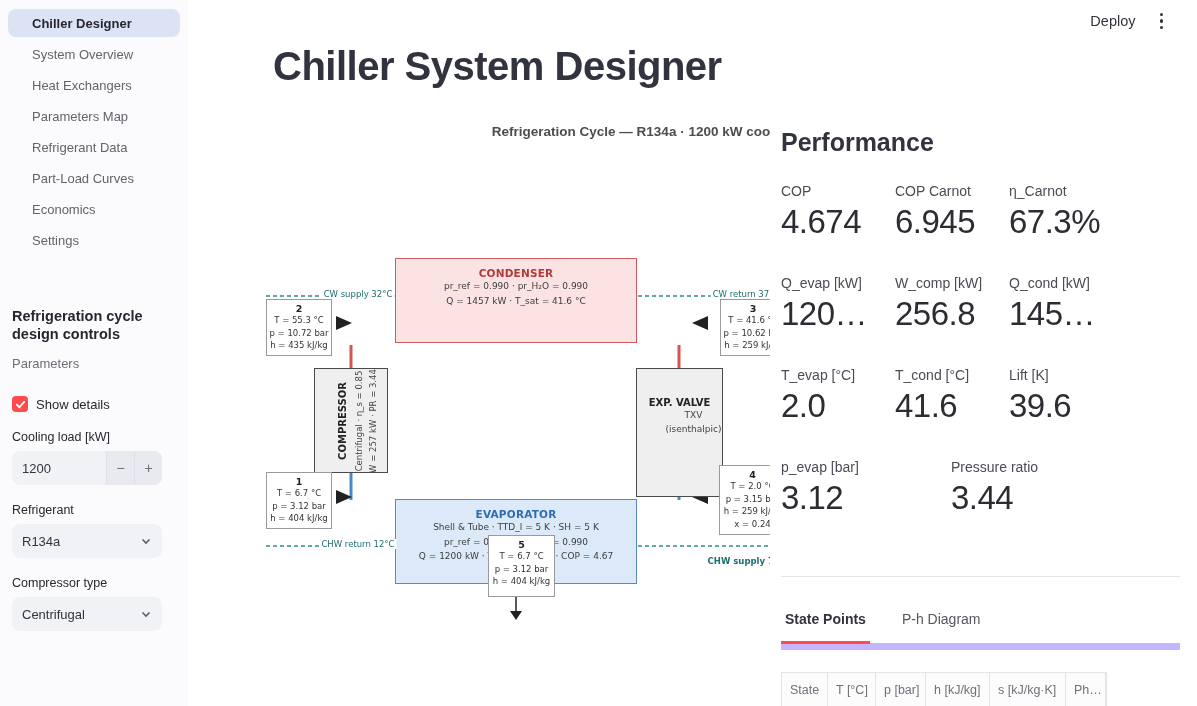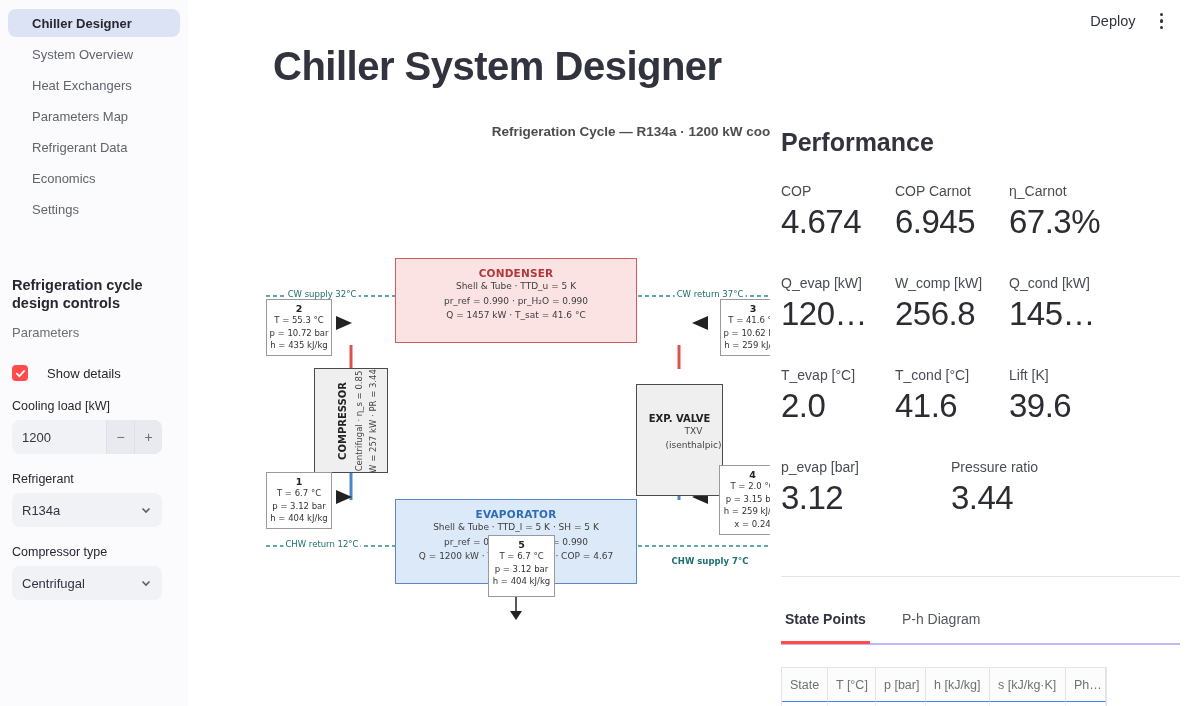--- a/index.html
+++ b/index.html
@@ -10,21 +10,21 @@
   .sidebar { position:absolute; left:0; top:0; width:188px; height:706px;
              background:#fbfbfd; z-index:20; }
   .nav { padding-top:6px; }
   .nav-item { height:28px; margin:3px 8px; border-radius:8px; display:flex;
               align-items:center; padding-left:24px; font-size:13px; color:#61646c;
               cursor:pointer; }
   .nav-item.active { background:#dce3f5; color:#262730; font-weight:600; }
   .side-section { margin-top:54px; padding:0 12px; }
   .side-heading { font-size:14.5px; font-weight:700; line-height:17.5px; color:#262730; }
   .side-caption { margin-top:13px; font-size:13px; line-height:16px; color:#6b6f76; }
-  .cbx-row { margin-top:24px; display:flex; align-items:center; gap:19px; cursor:pointer; }
+  .cbx-row { margin-top:24px; display:flex; align-items:center; gap:8px; cursor:pointer; }
   .cbx { width:16px; height:16px; border-radius:4px; background:#ff4b4b; display:flex;
          align-items:center; justify-content:center; flex:0 0 16px; }
   .cbx-label { font-size:13px; color:#262730; }
   .wlabel { margin-top:18px; font-size:12.5px; line-height:15px; color:#262730; }
   .ninput { margin-top:6px; width:150px; height:34px; background:#f0f2f6; border-radius:8px;
             display:flex; align-items:center; overflow:hidden;gap:29px; }
   .nval { flex:1; padding-left:10px; font-size:13px; color:#31333f; }
   .stepper { display:flex; height:100%; }
   .step { width:28px; height:100%; border:none; background:#e8eaf0; color:#6b6f76;
           font-size:14px; cursor:pointer; border-left:1px solid #dfe1e8; }
@@ -59,49 +59,49 @@
   .evaporator { left:207px; top:499px; width:242px; height:85px;
                 background:#dce9f8; border:1.6px solid #5b87c7; }
   .evaporator .hx-title { color:#2e6db4; }
   .compressor { position:absolute; left:126px; top:368px; width:74px; height:105px;
                 background:#efefef; border:1.6px solid #4a4a4a; z-index:2; }
   .compressor span { position:absolute; top:50%; white-space:nowrap;
                      transform:translate(-50%,-50%) rotate(-90deg); }
   .comp-title { left:27px; font-size:10px; font-weight:700; color:#222; }
   .comp-l1 { left:44px; font-size:8.5px; color:#444; }
   .comp-l2 { left:58px; font-size:8.5px; color:#444; }
-  .expvalve { position:absolute; left:448px; top:384px; width:87px; height:112px;
+  .expvalve { position:absolute; left:448px; top:368px; width:87px; height:129px;
               background:#efefef; border:1.6px solid #4a4a4a; text-align:center;
               padding-top:28px; z-index:2; }
   .ev-title { font-size:10px; font-weight:700; color:#222; }
   .ev-line { font-size:9px; line-height:14px; color:#444;margin-left:28px; }
   .state { position:absolute; background:#fff; border:1px solid #9a9a9a; text-align:center;
            padding-top:3px; z-index:3; }
   .sid { font-size:9.5px; font-weight:700; color:#222; }
   .sl { font-size:8.5px; line-height:12.5px; color:#333; }
   .st-2 { left:78px;  top:299px; width:66px; height:57px; }
   .st-3 { left:532px; top:299px; width:66px; height:57px; }
   .st-1 { left:78px;  top:472px; width:66px; height:57px; }
   .st-4 { left:531px; top:465px; width:67px; height:70px; }
   .st-5 { left:300px; top:535px; width:67px; height:62px; }
   .stream { position:absolute; transform:translateX(-50%); font-size:8.5px; color:#1f6e6e;
-            background:#fff; padding:0 2px; z-index:2; white-space:nowrap; }
+            background:#fff; padding:0 2px; z-index:2; white-space:nowrap;margin-left:36px; }
 
   
   .perf { position:absolute; left:582px; top:0; width:427px; height:706px; background:#fff;
           z-index:5; padding:128px 17px 0 11px; }
   .perf h2 { font-size:25px; font-weight:700; color:#31333f; }
   .metrics { margin-top:26px; display:grid; grid-template-columns:repeat(3,114px);
              row-gap:31px; }
   .m-label { font-size:14px; line-height:17px; color:#4a4c55; }
   .m-value { font-size:33px; line-height:44px; font-weight:500; letter-spacing:-0.5px;
              color:#2b2d33; white-space:nowrap; }
   .metrics > .metric:last-child { transform:translateX(56px); }
   .divider { margin-top:56px; border-top:1px solid #e4e5e9; }
-  .tabs { margin-top:18px; display:flex; gap:28px; border-bottom:2px solid #c4b5fd; }
+  .tabs { margin-top:18px; display:flex; gap:28px; border-bottom:7px solid #c4b5fd; }
   .tab { padding:16px 4px 14px; font-size:14px; color:#55575e; cursor:pointer;
          border-bottom:3px solid transparent; margin-bottom:-1px; }
   .tab.active { color:#31333f; font-weight:600; border-bottom-color:#ff4b4b; }
   .ptable { margin-top:22px; width:max-content; border:1px solid #e3e4e8; }
   .trow { display:grid; grid-template-columns:46px 48px 50px 64px 76px 40px; }
   .th { height:34px; display:flex; align-items:center; padding:0 0 0 8px;
         border-right:1px solid #e3e4e8; border-bottom:1px solid #3b82f6;
         background:#fcfcfd; cursor:pointer; overflow:hidden; }
   .th span { display:block; font-size:12.5px; color:#6e7277; white-space:nowrap;
              overflow:hidden; text-overflow:ellipsis; }
@@ -126,20 +126,23 @@
       </div>
 
       <div class="nav-item">
         <span>Parameters Map</span>
       </div>
 
       <div class="nav-item">
         <span>Refrigerant Data</span>
       </div>
 
+      <div class="nav-item">
+        <span>Part-Load Curves</span>
+      </div>
 
       <div class="nav-item">
         <span>Economics</span>
       </div>
 
       <div class="nav-item">
         <span>Settings</span>
       </div>
     </nav>
 
@@ -210,21 +213,20 @@
       <polygon points="148,316 164,323 148,330" fill="#222"></polygon>
       <polygon points="520,316 504,323 520,330" fill="#222"></polygon>
       <polygon points="148,490 164,497 148,504" fill="#222"></polygon>
       <polygon points="520,490 504,497 520,504" fill="#222"></polygon>
       <line x1="328" y1="597" x2="328" y2="611" stroke="#222" stroke-width="1.5"></line>
       <polygon points="322,611 334,611 328,620" fill="#222"></polygon>
     </svg>
 
     <div class="hx condenser">
       <div class="hx-title">CONDENSER</div>
-      <div class="hx-line">Shell &amp; Tube · TTD_u = 5 K</div>
       <div class="hx-line">pr_ref = 0.990 · pr_H₂O = 0.990</div>
       <div class="hx-line">Q = 1457 kW · T_sat = 41.6 °C</div>
     </div>
 
     <div class="compressor">
       <span class="comp-title">COMPRESSOR</span>
       <span class="comp-l1">Centrifugal · η_s = 0.85</span>
       <span class="comp-l2">W = 257 kW · PR = 3.44</span>
     </div>
 

